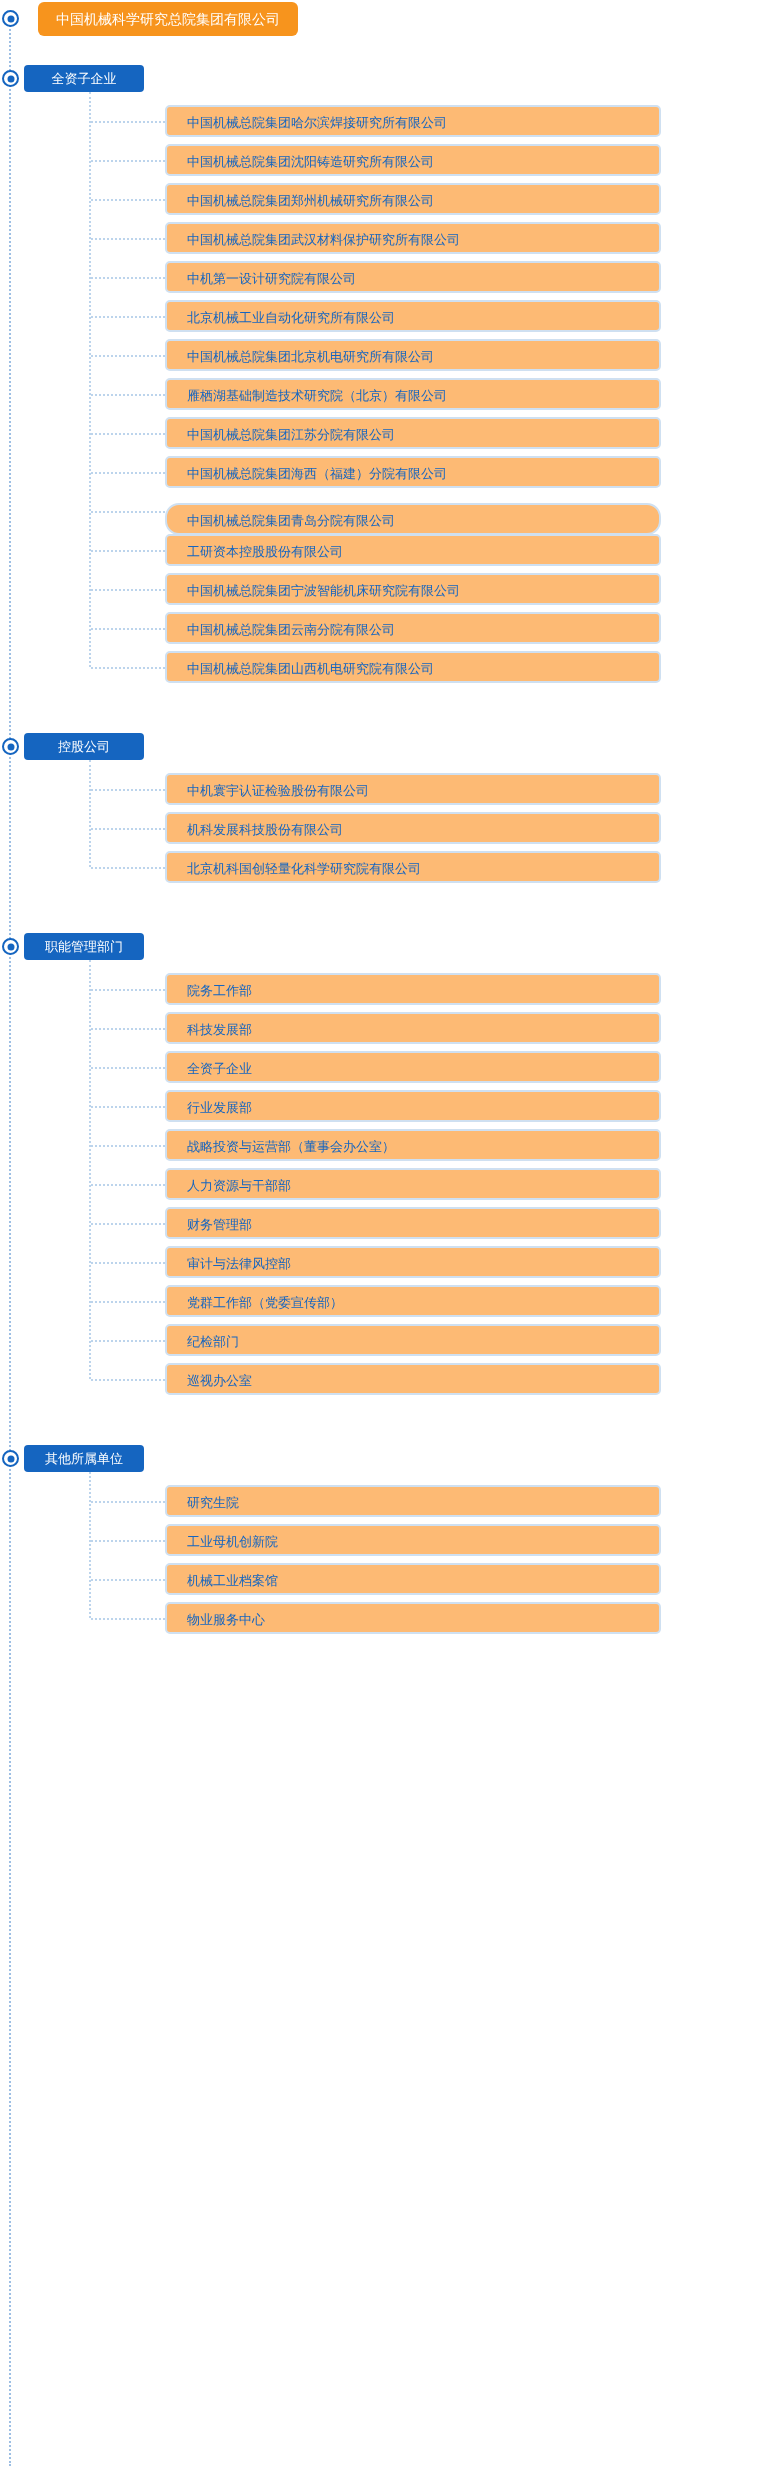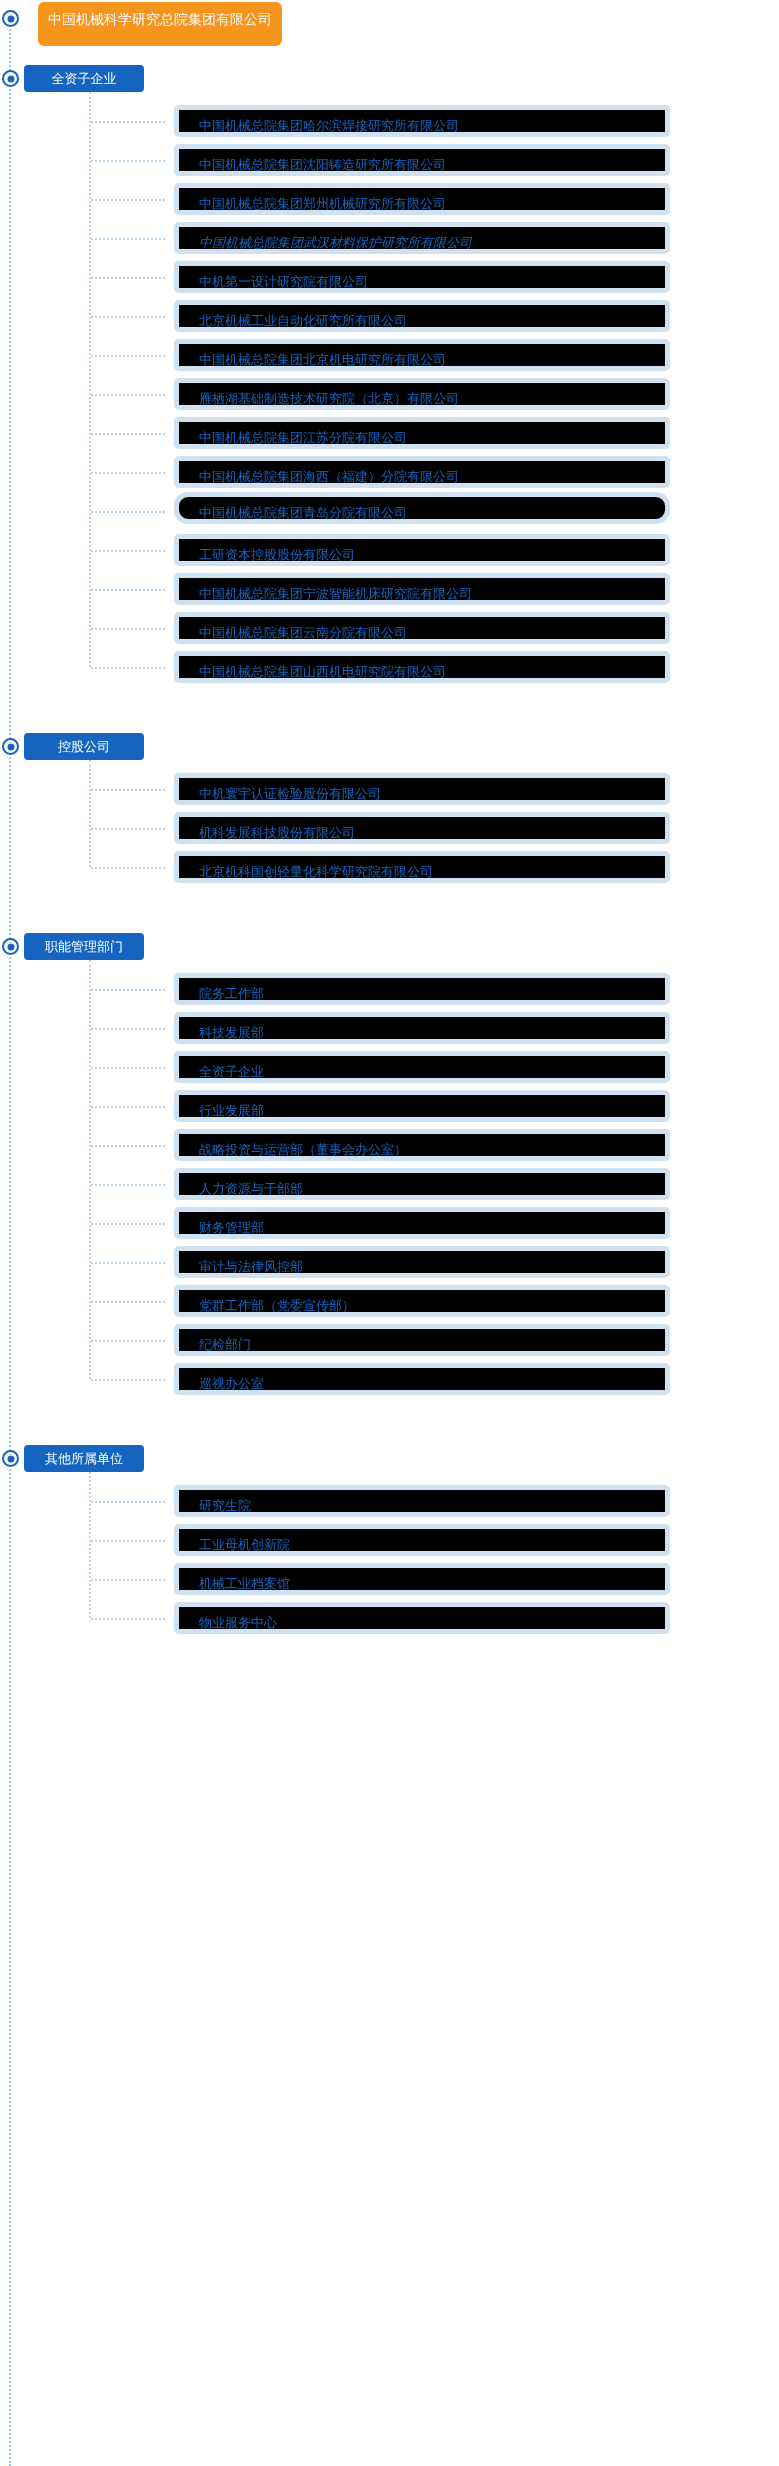--- a/index.html
+++ b/index.html
@@ -45,28 +45,28 @@
     width: 7px;
     height: 7px;
     border-radius: 50%;
     background: #1565c0;
   }
   .root-node {
     position: absolute;
     left: 38px;
     top: 2px;
     min-width: 207px;
-    height: 44px;
+    height: 34px;
     line-height: 34px;
     background: #f7941d;
     color: #ffffff;
     border-radius: 6px;
     font-size: 14px;
     text-align: center;
-    padding: 0 10px;
+    padding: 0 18px;
     white-space: nowrap;
   }
 
   .section-header {
     position: absolute;
     left: 24px;
     width: 120px;
     height: 27px;
     line-height: 27px;
     background: #1565c0;
@@ -86,25 +86,24 @@
     border-left: 2px dotted #bcd4ec;
     z-index: 0;
   }
 
   
   .item {
     position: absolute;
     left: 165px;
     width: 496px;
     height: 32px;
-    background: #000000;
-    border: 5px solid #000000;
+    background: #fdba74;
+    border: 2px solid #000000;
     border-radius: 5px;
     z-index: 1;
-    margin-left: 9px;
   }
   .item-label {
     position: absolute;
     left: 20px;
     top: 0;
     height: 32px;
     line-height: 32px;
     font-size: 13px;
     color: #1565c0;
     white-space: nowrap;
@@ -136,21 +135,21 @@
       </div>
       <div class="item-tick" style="top: 160px;"></div>
       <div class="item" style="top: 144px; border-color: rgb(207, 224, 241);">
         <span class="item-label" style="color: rgb(21, 101, 192);">中国机械总院集团沈阳铸造研究所有限公司</span>
       </div>
       <div class="item-tick" style="top: 199px;"></div>
       <div class="item" style="top: 183px; border-color: rgb(207, 224, 241);">
         <span class="item-label" style="color: rgb(21, 101, 192);">中国机械总院集团郑州机械研究所有限公司</span>
       </div>
       <div class="item-tick" style="top: 238px;"></div>
-      <div class="item" style="top: 222px; border-color: rgb(207, 224, 241); font-style: italic;">
+      <div class="item" style="top: 222px; border-color: rgb(207, 224, 241);">
         <span class="item-label" style="color: rgb(21, 101, 192);">中国机械总院集团武汉材料保护研究所有限公司</span>
       </div>
       <div class="item-tick" style="top: 277px;"></div>
       <div class="item" style="top: 261px; border-color: rgb(207, 224, 241);">
         <span class="item-label" style="color: rgb(21, 101, 192);">中机第一设计研究院有限公司</span>
       </div>
       <div class="item-tick" style="top: 316px;"></div>
       <div class="item" style="top: 300px; border-color: rgb(207, 224, 241);">
         <span class="item-label" style="color: rgb(21, 101, 192);">北京机械工业自动化研究所有限公司</span>
       </div>
@@ -164,21 +163,21 @@
       </div>
       <div class="item-tick" style="top: 433px;"></div>
       <div class="item" style="top: 417px; border-color: rgb(207, 224, 241);">
         <span class="item-label" style="color: rgb(21, 101, 192);">中国机械总院集团江苏分院有限公司</span>
       </div>
       <div class="item-tick" style="top: 472px;"></div>
       <div class="item" style="top: 456px; border-color: rgb(207, 224, 241);">
         <span class="item-label" style="color: rgb(21, 101, 192);">中国机械总院集团海西（福建）分院有限公司</span>
       </div>
       <div class="item-tick" style="top: 511px;"></div>
-      <div class="item" style="top: 492px; border-color: rgb(207, 224, 241); border-radius: 14px;">
+      <div class="item" style="top: 503px; border-color: rgb(207, 224, 241); border-radius: 14px;">
         <span class="item-label" style="color: rgb(21, 101, 192);">中国机械总院集团青岛分院有限公司</span>
       </div>
       <div class="item-tick" style="top: 550px;"></div>
       <div class="item" style="top: 534px; border-color: rgb(207, 224, 241);">
         <span class="item-label" style="color: rgb(21, 101, 192);">工研资本控股股份有限公司</span>
       </div>
       <div class="item-tick" style="top: 589px;"></div>
       <div class="item" style="top: 573px; border-color: rgb(207, 224, 241);">
         <span class="item-label" style="color: rgb(21, 101, 192);">中国机械总院集团宁波智能机床研究院有限公司</span>
       </div>

